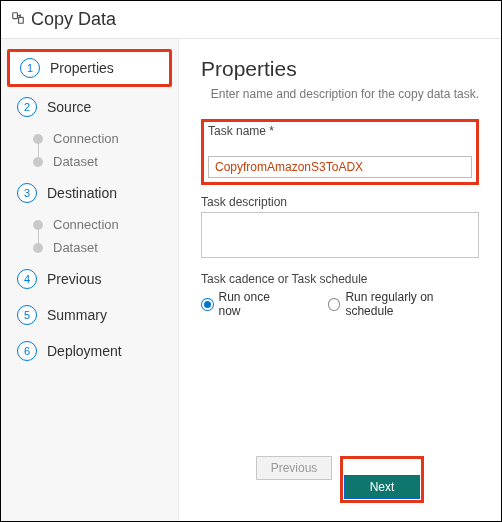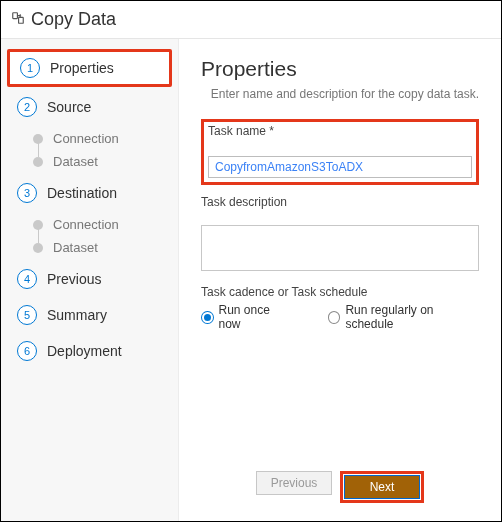--- a/index.html
+++ b/index.html
@@ -14,33 +14,33 @@
     .step.sel { border: 3px solid #e4371a; border-radius: 2px; background: #fff; }
     .substeps { margin-left: 32px; }
     .sub { display: flex; align-items: center; font-size: 13px; color: #777; padding: 4px 0; position: relative; }
     .sub .dot { width: 10px; height: 10px; border-radius: 50%; background: #c9c9c9; margin-right: 10px; position: relative; z-index: 1; }
     .sub-line { position: absolute; left: 4.5px; top: 14px; width: 1.5px; height: 16px; background: #c9c9c9; }
     .main { flex: 1; display: flex; flex-direction: column; padding: 18px 22px 8px 22px; }
     .main h1 { font-size: 21px; font-weight: 400; color: #323232; margin-bottom: 6px; }
     .main .subtitle { font-size: 12px; color: #767676; margin-bottom: 18px; text-align: right; }
     .field-block { border: 3px solid #e4371a; padding: 2px 4px 4px 4px; margin-bottom: 10px; }
     .field-label { font-size: 12px; color: #444; margin-bottom: 18px; }
-    .text-input { width: 100%; border: 1px solid #bdbdbd; padding: 5px 6px; font-size: 12px; color: #3b82f6; height: 22px; }
-    .desc-label { font-size: 12px; color: #444; margin-bottom: 16px; }
+    .text-input { width: 100%; border: 1px solid #bdbdbd; padding: 5px 6px; font-size: 12px; color: #c2410c; height: 22px; }
+    .desc-label { font-size: 12px; color: #444; margin-bottom: 3px; }
     .textarea { width: 100%; height: 46px; border: 1px solid #c7c7c7; resize: none; font-size: 12px; padding: 4px; }
     .cadence-label { font-size: 12px; color: #444; margin: 14px 0 4px 0; }
     .radios { display: flex; gap: 36px; align-items: flex-start; font-size: 12px; color: #333; }
     .radio-opt { display: flex; align-items: center; gap: 5px; }
     .radio-opt .r { width: 13px; height: 13px; border: 1.5px solid #0078d4; border-radius: 50%; display: flex; align-items: center; justify-content: center; }
     .radio-opt .r.on::after { content: ""; width: 7px; height: 7px; background: #0078d4; border-radius: 50%; }
     .radio-opt.off .r { border-color: #8a8a8a; }
     .spacer { flex: 1; }
     .footer { display: flex; justify-content: center; gap: 8px; padding: 6px 0 10px 0; }
     .btn { min-width: 76px; height: 24px; font-size: 12px; border: 1px solid #c7c7c7; background: #f2f2f2; color: #9a9a9a; display: flex; align-items: center; justify-content: center; }
-    .btn.primary { background: #a16207; color: #fff; border: 1px solid #0066cc; }
+    .btn.primary { background: #0f766e; color: #fff; border: 1px solid #0066cc; margin-top: 15px; }
     .btn-wrap-sel { border: 3px solid #e4371a; padding: 1px; }
   </style>
 </head>
 <body>
 
 <div class="app">
   <div class="titlebar">
     <span class="icon">
       <svg width="14" height="14" viewBox="0 0 24 24" fill="none" stroke="#555" stroke-width="2">
         <rect x="3" y="3" width="8" height="10" rx="1"></rect>

